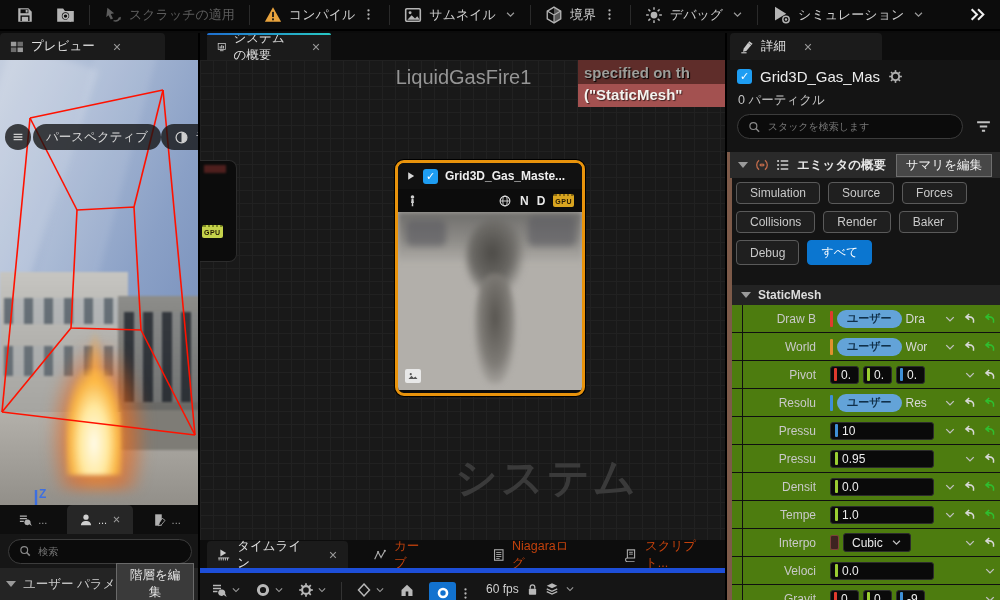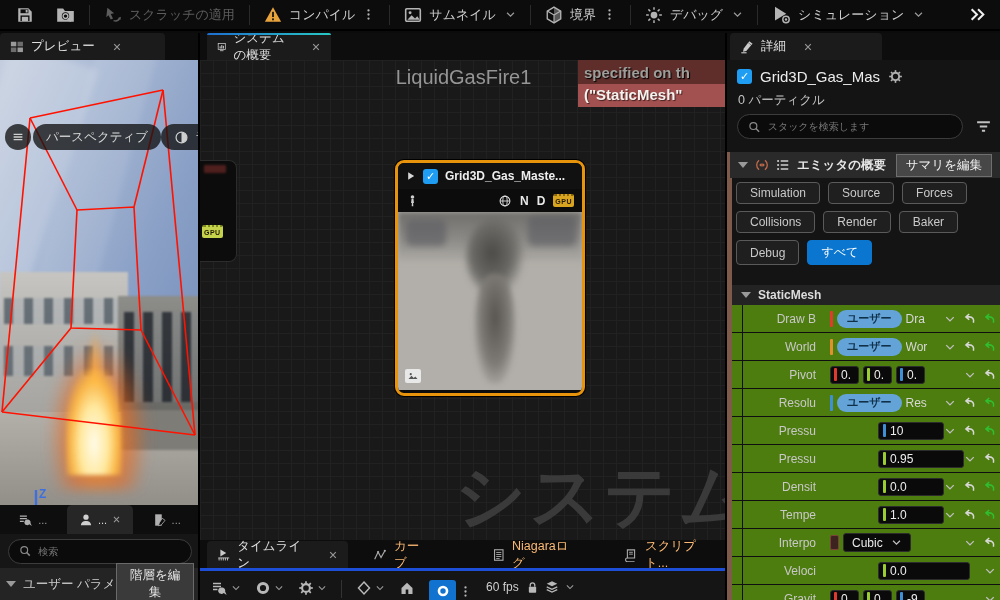--- a/index.html
+++ b/index.html
@@ -13,21 +13,21 @@
   #toolbar { left:0; top:0; width:1000px; height:31px; background:#0c0c0c; border-bottom:2px solid #000;
              display:flex; align-items:center; gap:6px; padding:0 8px; }
   .tb-item { display:flex; align-items:center; gap:7px; font-size:13px; color:#cfcfcf; padding:0 8px; height:31px; }
   .tb-item.disabled { color:#5d5d5d; }
   .tb-sep { width:1px; height:20px; background:#2a2a2a; }
   .chev-s { margin-left:2px; }
   #tb-overflow { margin-left:auto; color:#e8e8e8; padding-right:6px; }
 
   
   .tabbar { top:33px; height:27px; background:#0d0d0d; display:flex; align-items:flex-end; }
-  .tab { height:27px; display:flex; align-items:center; gap:7px; padding:0 10px; font-size:12.5px; color:#fdba74; background:#0d0d0d; }
+  .tab { height:27px; display:flex; align-items:center; gap:7px; padding:0 10px; font-size:12.5px; color:#c2410c; background:#0d0d0d; }
   .tab.active { background:#1b1b1b; color:#e0e0e0; border-radius:4px 4px 0 0; position:relative; }
   .tab.active.blue-top::before { content:""; position:absolute; left:0; top:0; right:0; height:2px;
       background:linear-gradient(90deg,#1f6fd0,#28c8c4); border-radius:4px 4px 0 0; }
   .tab .x { margin-left:10px; color:#9a9a9a; }
 
   
   #preview-viewport { left:0; top:60px; width:200px; height:445px; overflow:hidden; background:#7f98c2; }
   .sky { position:absolute; inset:0; background:linear-gradient(115deg,#c3cdde 0%,#a9b9d4 28%,#8aa0c6 58%,#6d86b5 100%); }
   .sky-streak { position:absolute; background:rgba(255,255,255,.18); filter:blur(3px); }
   .bld { position:absolute; filter:blur(1.3px); }
@@ -63,21 +63,21 @@
 
   
   #graph { left:200px; top:60px; width:527px; height:480px; overflow:hidden; background-color:#191919;
     background-image:
       linear-gradient(#212121 1px,transparent 1px),
       linear-gradient(90deg,#212121 1px,transparent 1px),
       linear-gradient(#0e0e0e 1px,transparent 1px),
       linear-gradient(90deg,#0e0e0e 1px,transparent 1px);
     background-size:13px 13px,13px 13px,104px 104px,104px 104px; }
   #graph-title { position:absolute; left:0; right:0; top:6px; text-align:center; font-size:20px; color:#959595; }
-  #watermark { position:absolute; left:255px; top:390px; font-size:70px; font-weight:bold; color:#3a3a3a; letter-spacing:3px; white-space:nowrap; }
+  #watermark { position:absolute; left:255px; top:390px; font-size:42px; font-weight:bold; color:#3a3a3a; letter-spacing:3px; white-space:nowrap; }
   #error-box { position:absolute; left:378px; top:0px; width:150px; }
   #error-box .e1 { background:#5f2d2a; color:#9d9d99; font-weight:bold; font-size:15px; padding:4px 6px 3px;
                    text-shadow:1px 1px 1px #000; }
   #error-box .e2 { background:#a35150; color:#f4f3ef; font-weight:bold; font-size:15px; padding:2px 6px 4px;
                    text-shadow:1px 1px 1px rgba(0,0,0,.6); }
   
   #node { position:absolute; left:195px; top:100px; width:190px; height:236px; background:#0c0c0c;
           border:3px solid #e8930c; border-radius:9px; box-shadow:0 0 0 1px #000; overflow:hidden; }
   .node-head { height:26px; display:flex; align-items:center; gap:7px; padding:0 8px; background:#111; }
   .node-title { font-size:12px; font-weight:bold; color:#efefef; white-space:nowrap; }
@@ -97,21 +97,21 @@
   .np-imgicon { position:absolute; left:7px; bottom:7px; width:16px; height:14px; background:#e8e8e8;
      border-radius:2px; display:flex; align-items:center; justify-content:center; }
   
   #partial-node { position:absolute; left:0; top:100px; width:37px; height:102px; background:#0c0c0c;
      border:1px solid #2c2c2c; border-left:none; border-radius:0 8px 8px 0; }
   #partial-node .red-smudge { position:absolute; left:4px; top:4px; width:22px; height:8px; background:#4e1f1d; filter:blur(1px);}
   #partial-node .gpu-badge { position:absolute; left:2px; top:64px; background:#c5d24b; border-top-color:#7c8a20; }
 
   
   #bottom-tabbar { left:200px; top:540px; width:527px; height:28px; background:#0d0d0d; display:flex; align-items:flex-end; }
-  #bottom-toolbar { left:200px; top:568px; width:527px; height:32px; background:#151515; border-top:3px solid #1d4ed8;
+  #bottom-toolbar { left:200px; top:568px; width:527px; height:32px; background:#151515; border-top:5px solid #1d4ed8;
      display:flex; align-items:flex-start; gap:14px; padding:9px 12px 0; color:#b8b8b8;text-align:center; }
   .bt-group { display:flex; align-items:center; gap:3px; }
   .bt-sep { width:1px; height:18px; background:#333; }
   #rec-btn { width:27px; height:22px; background:#1272cf; border-radius:3px; display:flex; align-items:center; justify-content:center; }
   #fps-label { font-size:12px; color:#cfcfcf; }
 
   
   #details { left:727px; top:60px; width:273px; height:540px; background:#141414; overflow:hidden; }
   #det-head { position:absolute; left:10px; top:8px; display:flex; align-items:center; gap:8px; }
   .checkbox { width:15px; height:15px; background:#1e9df2; border-radius:3px; color:#fff; font-size:11px;
@@ -138,21 +138,21 @@
   .dlabel { width:72px; text-align:right; font-size:12px; color:#c9c9c9; overflow:hidden; white-space:nowrap; flex:none; }
   .dval { display:flex; align-items:center; gap:4px; margin-left:14px; flex:1; min-width:0; }
   .vbar { width:3px; height:16px; border-radius:1px; flex:none; }
   .vbar.red{background:#e03a2e}.vbar.green{background:#9acd32}.vbar.blue{background:#3f8fd6}.vbar.orange{background:#e0902e}
   .upill { background:#63a3d8; color:#10304a; font-size:11px; font-weight:bold; border-radius:9px;
            padding:1.5px 10px; flex:none; }
   .tval { font-size:12px; color:#d8d8d8; overflow:hidden; white-space:nowrap; max-width:28px; }
   .field { display:flex; align-items:center; gap:4px; background:#0a0a0a; border:1px solid #2c2c2c;
            border-radius:3px; height:18px; padding:0 4px; }
   .field .fv { font-size:12px; color:#eee; white-space:nowrap; overflow:hidden; }
-  .field.wide { width:92px;margin-left:48px; }
+  .field.wide { width:104px; }
   .field.mini { width:29px; padding:0 3px; }
   .row-icons { display:flex; align-items:center; gap:7px; margin-left:auto; padding-right:4px; flex:none; }
   .enum-icon { width:9px; height:15px; background:#3d2320; border:1px solid #7e403a; border-radius:2px; flex:none; }
   .enum-box { display:flex; align-items:center; gap:8px; background:#0a0a0a; border:1px solid #2c2c2c;
               border-radius:3px; height:19px; padding:0 8px; font-size:12px; color:#e8e8e8; }
   .g-undo { color:#d8d8d8; } .g-undo.grn { color:#2fbf2f; }
 
   .panel-sep-v { background:#000; }
 </style>
 </head>

